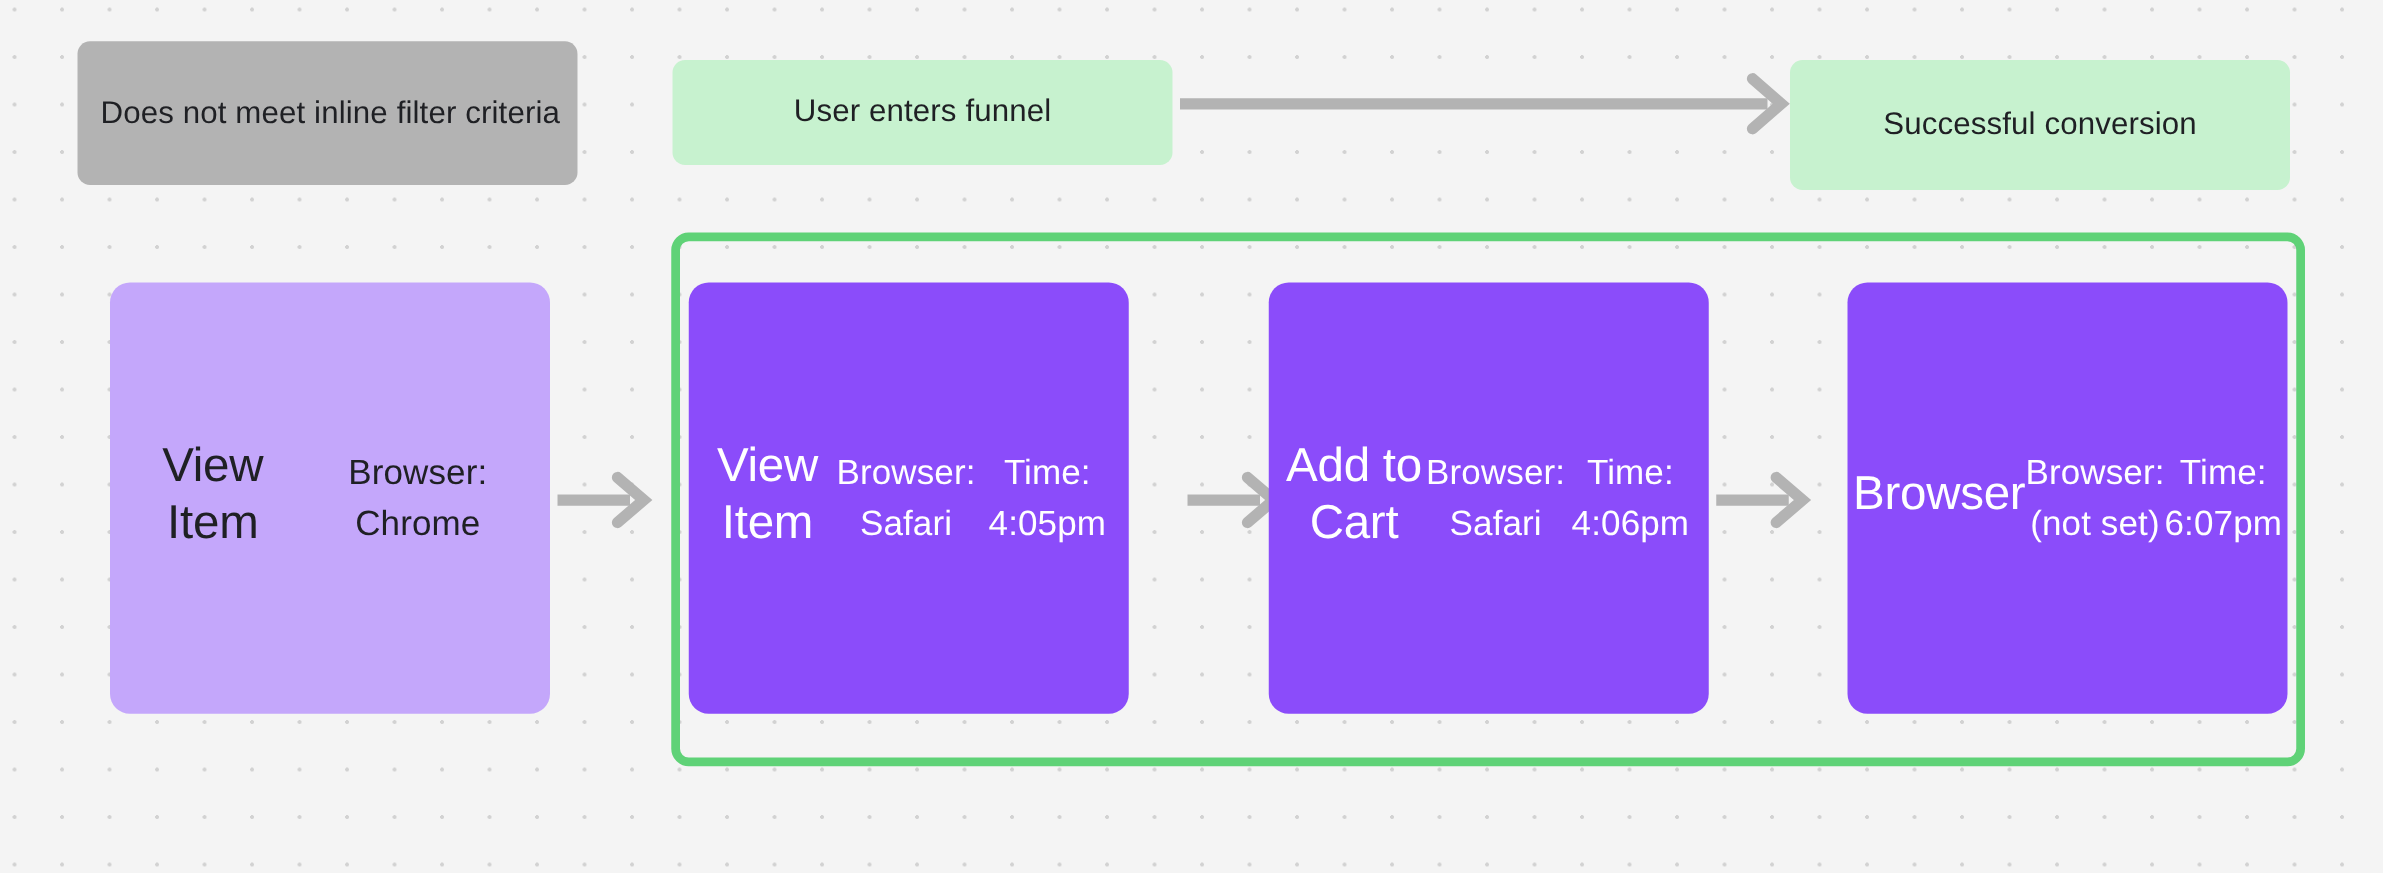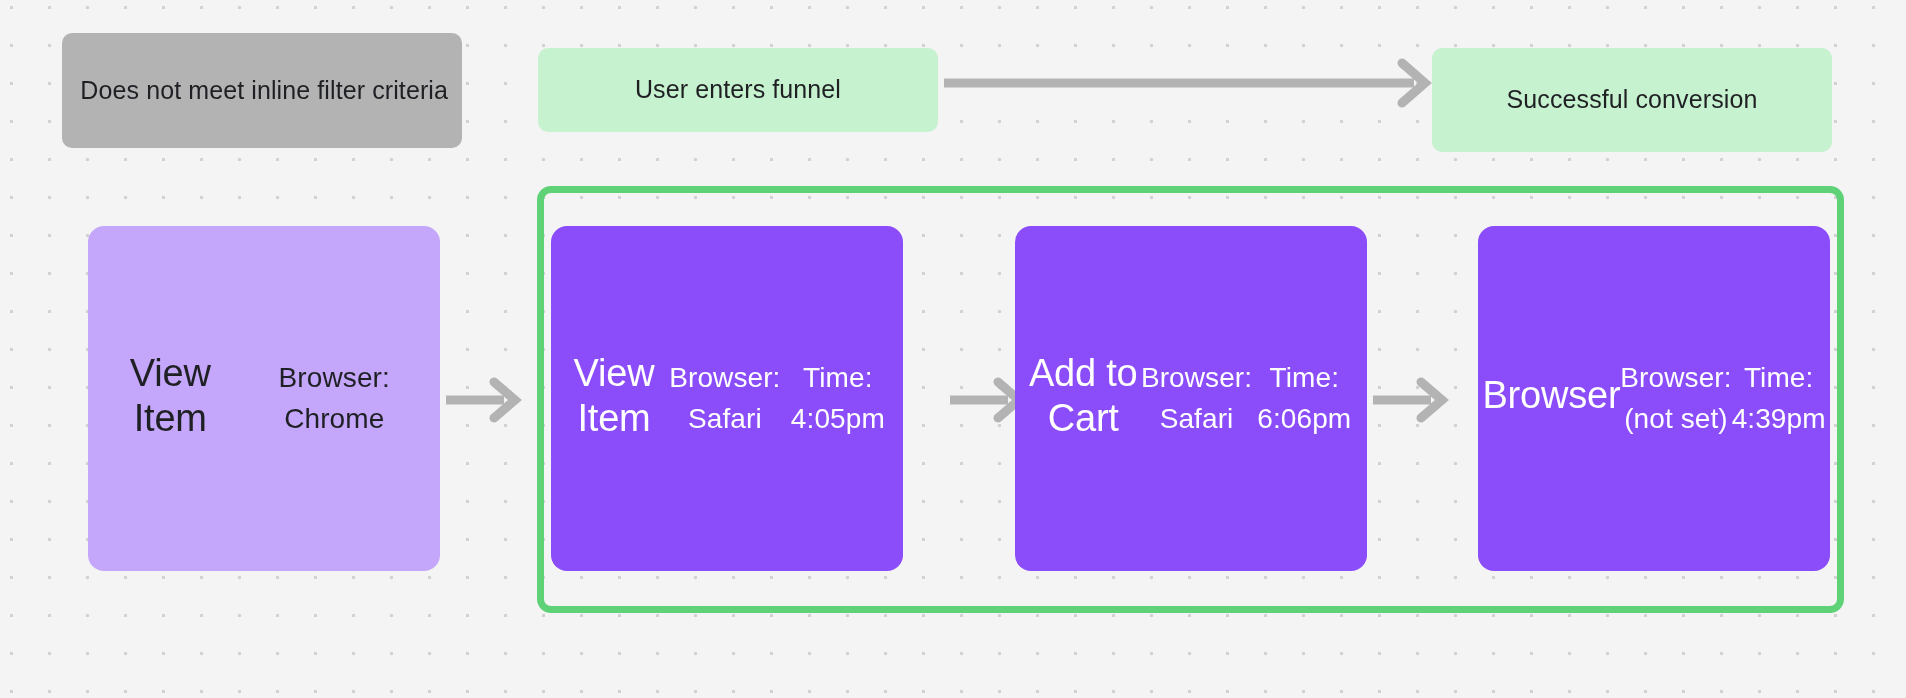--- a/index.html
+++ b/index.html
@@ -161,29 +161,29 @@
   <div class="arrow" id="arrow-b">
     <svg width="76" height="40" viewBox="0 0 76 40">
       <line x1="0" y1="20" x2="58" y2="20" stroke="#b3b3b3" stroke-width="9" stroke-linecap="butt"></line>
       <polyline points="48,2 69,20 48,38" fill="none" stroke="#b3b3b3" stroke-width="9" stroke-linecap="round" stroke-linejoin="miter"></polyline>
     </svg>
   </div>
 
   <div class="card card-included" id="card-2">
     <div class="card-title">Add to Cart</div>
     <div class="card-meta">Browser: Safari</div>
-    <div class="card-meta">Time: 6:06pm</div>
+    <div class="card-meta">Time: 4:06pm</div>
   </div>
 
   <div class="arrow" id="arrow-c">
     <svg width="76" height="40" viewBox="0 0 76 40">
       <line x1="0" y1="20" x2="58" y2="20" stroke="#b3b3b3" stroke-width="9" stroke-linecap="butt"></line>
       <polyline points="48,2 69,20 48,38" fill="none" stroke="#b3b3b3" stroke-width="9" stroke-linecap="round" stroke-linejoin="miter"></polyline>
     </svg>
   </div>
 
   <div class="card card-included" id="card-3">
     <div class="card-title">Browser</div>
     <div class="card-meta">Browser: (not set)</div>
-    <div class="card-meta">Time: 4:39pm</div>
+    <div class="card-meta">Time: 6:07pm</div>
   </div>
 
 </div>
 
 </body></html>

